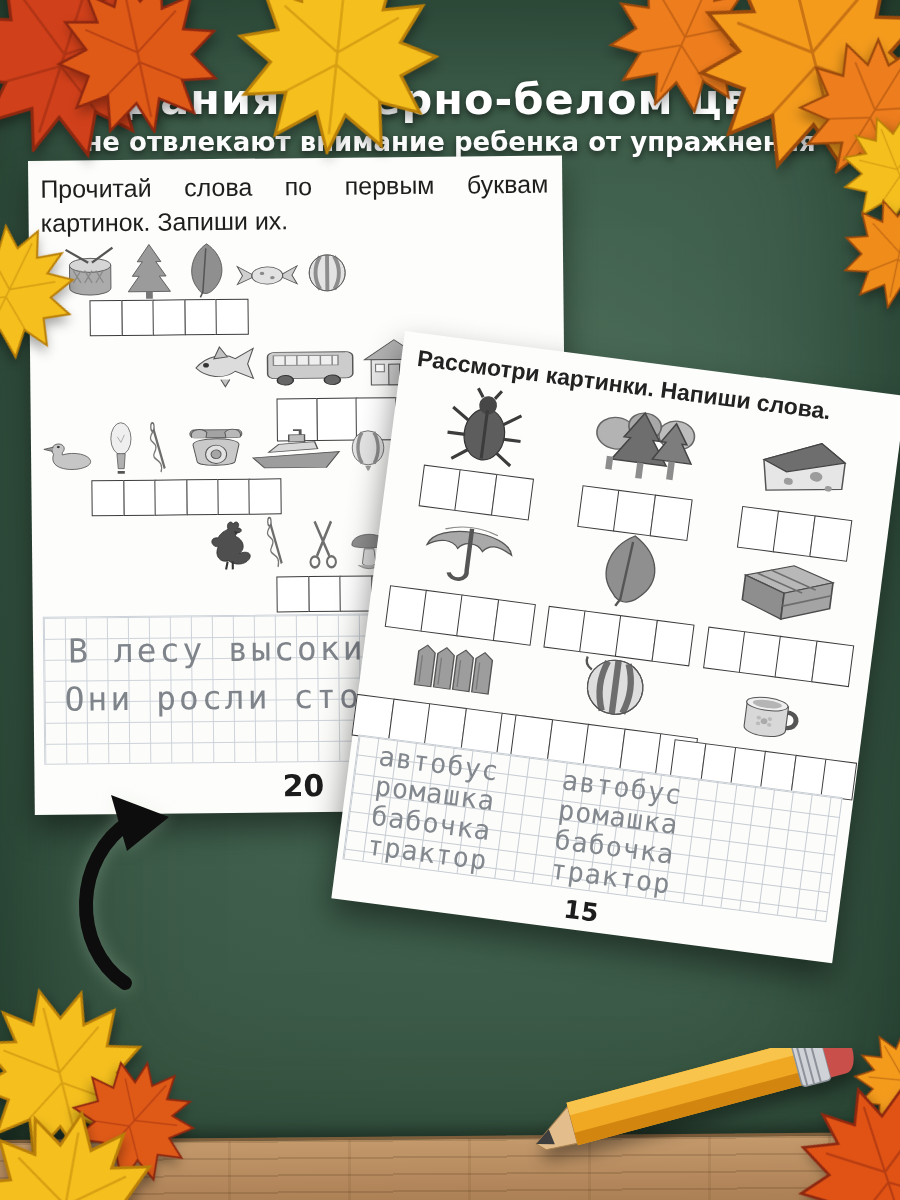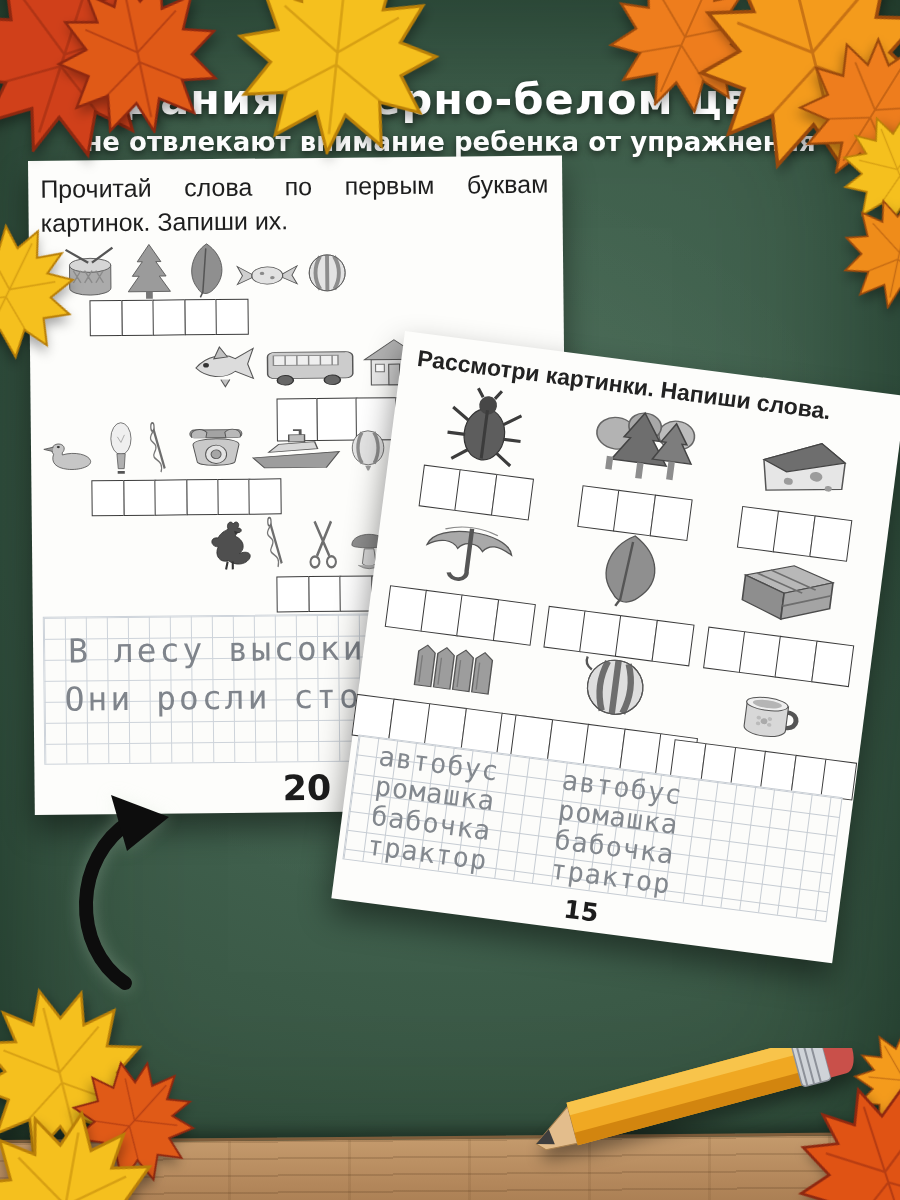--- a/index.html
+++ b/index.html
@@ -50,21 +50,21 @@
   .lp-box1{left:62px;top:140px}.lp-box2{left:248px;top:240px}.lp-box3{left:62px;top:320px}.lp-box4{left:246px;top:418px}
   .lp-row1{left:30px;top:76px;height:64px}.lp-row2{left:158px;top:170px;height:66px}
   .lp-row3{left:6px;top:256px;height:62px}.lp-row4{left:170px;top:356px;height:58px}
 
   .lp-grid{position:absolute;left:10px;top:456px;width:512px;height:146px;background:#fcfcfa;
     background-image:linear-gradient(#cdd3da 1px,transparent 1px),linear-gradient(90deg,#cdd3da 1px,transparent 1px);
     background-size:21px 21px;border:1px solid #cdd3da;overflow:hidden;}
   .trace{position:absolute;font-family:"DejaVu Sans Mono",monospace;color:#7f848b;white-space:nowrap;}
   .lp-grid .w1{left:24px;top:14px;font-size:33px;letter-spacing:3px;}
   .lp-grid .w2{left:20px;top:62px;font-size:33px;letter-spacing:3px;}
-  .pagenum{position:absolute;font-size:35px;font-weight:bold;color:#1c1c1c;}
+  .pagenum{position:absolute;font-size:30px;font-weight:bold;color:#1c1c1c;}
   .lp-num{left:248px;top:610px;}
 
   .rp-task{position:absolute;left:16px;top:12px;width:470px;color:#222;font-family:"Liberation Sans",sans-serif;
     font-weight:bold;font-size:23px;}
   .rp-grid{position:absolute;left:12px;top:48px;width:482px;display:grid;
     grid-template-columns:160px 160px 162px;grid-template-rows:124px 124px 112px;}
   .rp-item{display:flex;flex-direction:column;align-items:center;justify-content:flex-end;}
   .rp-item .boxes{position:static;margin-top:6px;}
   .rp-item .cell{width:36px;height:40px;}
   .rp-item .boxes.small .cell{width:30px;height:36px;}

